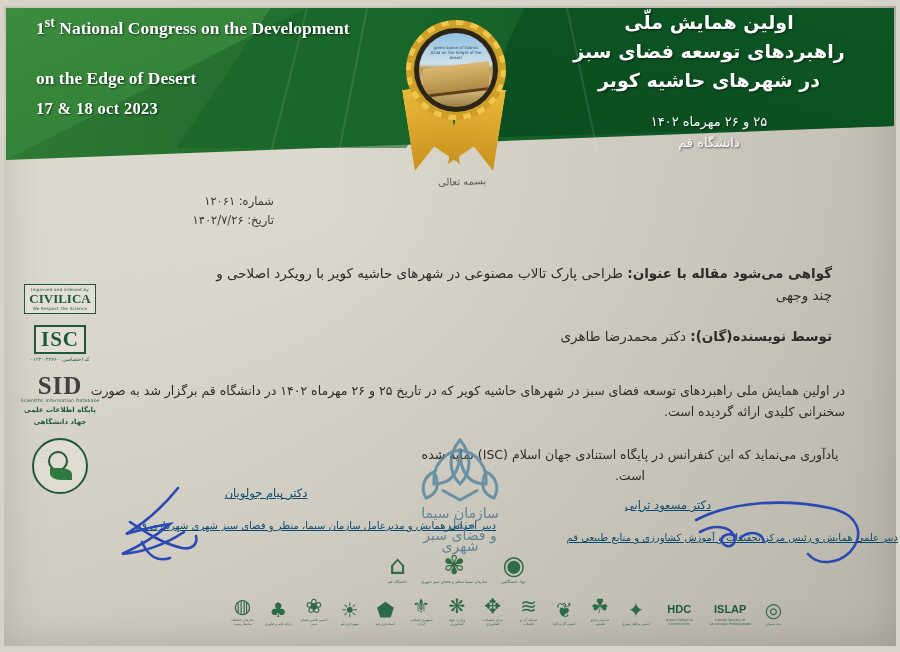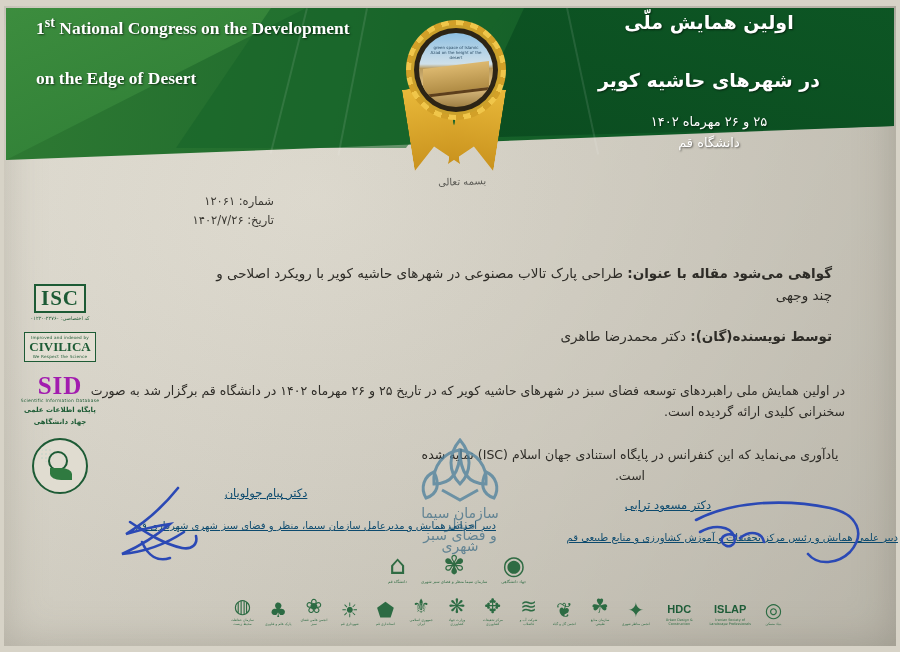--- a/index.html
+++ b/index.html
@@ -135,21 +135,21 @@
     color:#1d5b35;font-family:"Liberation Serif", serif;
     font-weight:700;font-size:21px;line-height:23px;letter-spacing:1px;
     background:#e3dfd3;
   }
   .isc-cap{font-size:5px;color:#1d5b35;margin-top:2px;direction:rtl;}
   .civ-box{
     display:inline-block;border:1.6px solid #1d5b35;padding:2px 4px;background:#e3dfd3;
   }
   .civ-top,.civ-bot{font-size:4.2px;color:#1d5b35;letter-spacing:.2px;}
   .civ-mid{font-family:"Liberation Serif", serif;font-weight:700;font-size:13px;color:#1d5b35;line-height:14px;}
-  .sid-main{font-family:"Liberation Serif", serif;font-weight:700;font-size:25px;color:#a21caf;line-height:25px;letter-spacing:1px;}
+  .sid-main{font-family:"Liberation Serif", serif;font-weight:700;font-size:25px;color:#404040;line-height:25px;letter-spacing:1px;}
   .sid-sub{font-size:4.4px;color:#1d5b35;letter-spacing:.3px;}
   .sid-fa{font-size:7px;color:#1d5b35;direction:rtl;line-height:10px;margin-top:2px;font-weight:700;}
   .circlogo{
     width:52px;height:52px;border-radius:50%;border:2px solid #1d5b35;
     margin:4px auto 0;position:relative;background:#e0dcd0;
   }
   .circlogo .cl-a{position:absolute;left:14px;top:11px;width:16px;height:16px;border-radius:50%;border:2px solid #1d5b35;}
   .circlogo .cl-b{position:absolute;left:16px;top:28px;width:22px;height:12px;border-radius:0 50% 0 50%;background:#2f7a40;}
   .circlogo .cl-c{position:absolute;left:6px;top:8px;width:14px;height:14px;border-radius:50%;background:radial-gradient(circle,#cfd8cc 1px,transparent 1.6px) 0 0/4px 4px;}
 
@@ -206,25 +206,26 @@
     <div class="bandshade-c"></div>
     <div class="leafline" style="left:300px;top:0;width:2px;height:150px;transform:rotate(14deg);"></div>
     <div class="leafline" style="left:360px;top:0;width:1.5px;height:150px;transform:rotate(11deg);"></div>
     <div class="leafline" style="left:560px;top:0;width:1.5px;height:150px;transform:rotate(-12deg);"></div>
   </div>
 
   <div id="titleEn">
     <span>1</span><span class="sup">st</span><span> National Congress on the Development</span><br>
     <br>
     <span>on the Edge of Desert</span>
+    <span class="dt">17 &amp; 18  oct  2023</span>
   </div>
 
   <div id="titleFa">
     <span>اولین همایش ملّی</span><br>
-    <br>
+    <span>راهبردهای توسعه فضای سبز</span><br>
     <span>در شهرهای حاشیه کویر</span>
     <span class="sub">۲۵ و ۲۶ مهرماه ۱۴۰۲</span>
     <span class="sub" style="margin-top:0">دانشگاه قم</span>
   </div>
 
   <div id="medal">
     <div class="ribbon l"></div>
     <div class="ribbon r"></div>
     <div class="medalrays"></div>
     <div class="medalring"></div>
@@ -242,29 +243,29 @@
       <span>۱۲۰۶۱</span>
     </div>
     <div>
       <span>تاریخ:</span>
       <span>۱۴۰۲/۷/۲۶</span>
     </div>
   </div>
 
   <div id="badges">
     <div class="badge">
-      <span class="isc-box">ISC</span>
-      <div class="isc-cap">کد اختصاصی: ۲۲۷۶۰-۰۱۲۲۰</div>
-    </div>
-    <div class="badge">
       <span class="civ-box">
         <span class="civ-top" style="display:block">Improved and indexed by</span>
         <span class="civ-mid" style="display:block">CIVILICA</span>
         <span class="civ-bot" style="display:block">We Respect the Science</span>
       </span>
+    </div>
+    <div class="badge">
+      <span class="isc-box">ISC</span>
+      <div class="isc-cap">کد اختصاصی: ۲۲۷۶۰-۰۱۲۲۰</div>
     </div>
     <div class="badge">
       <div class="sid-main">SID</div>
       <div class="sid-sub">Scientific Information Database</div>
       <div class="sid-fa">پایگاه اطلاعات علمی</div>
       <div class="sid-fa">جهاد دانشگاهی</div>
     </div>
     <div class="circlogo">
       <span class="cl-c"></span>
       <span class="cl-a"></span>

